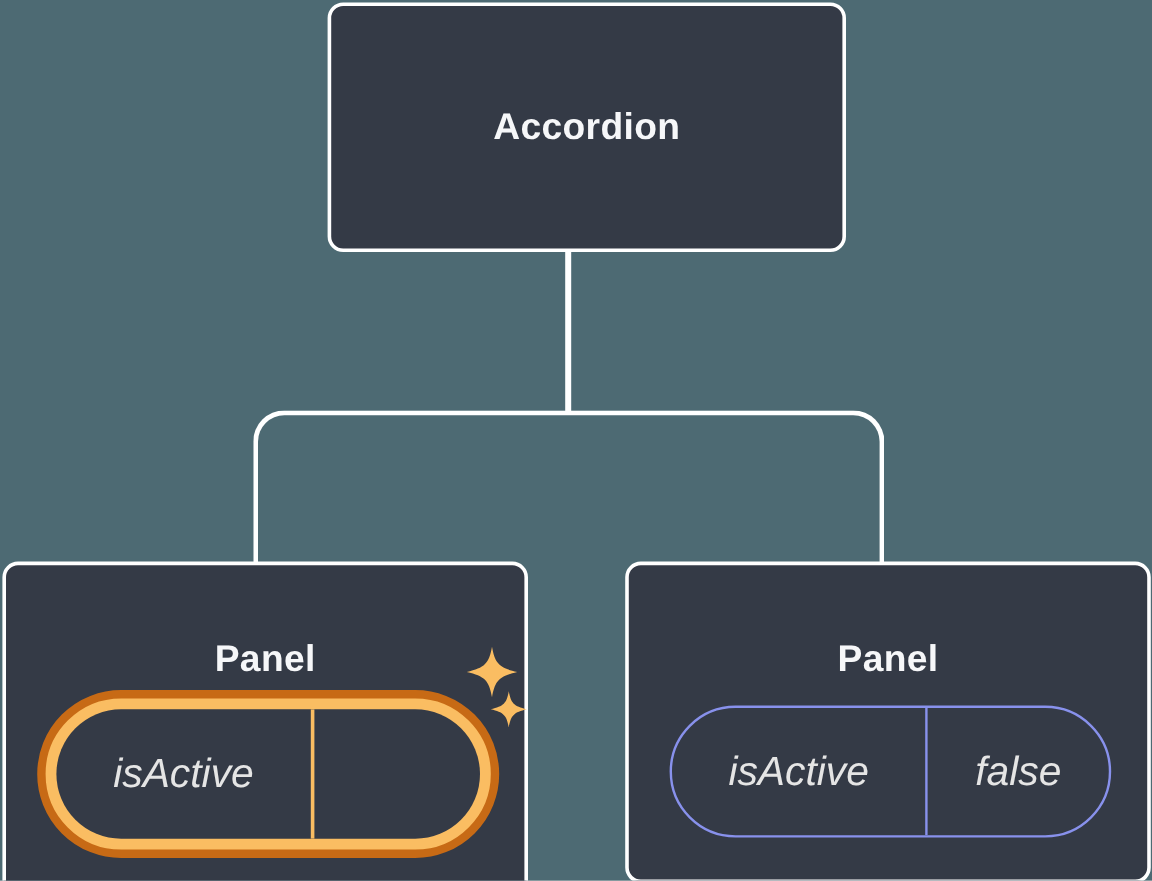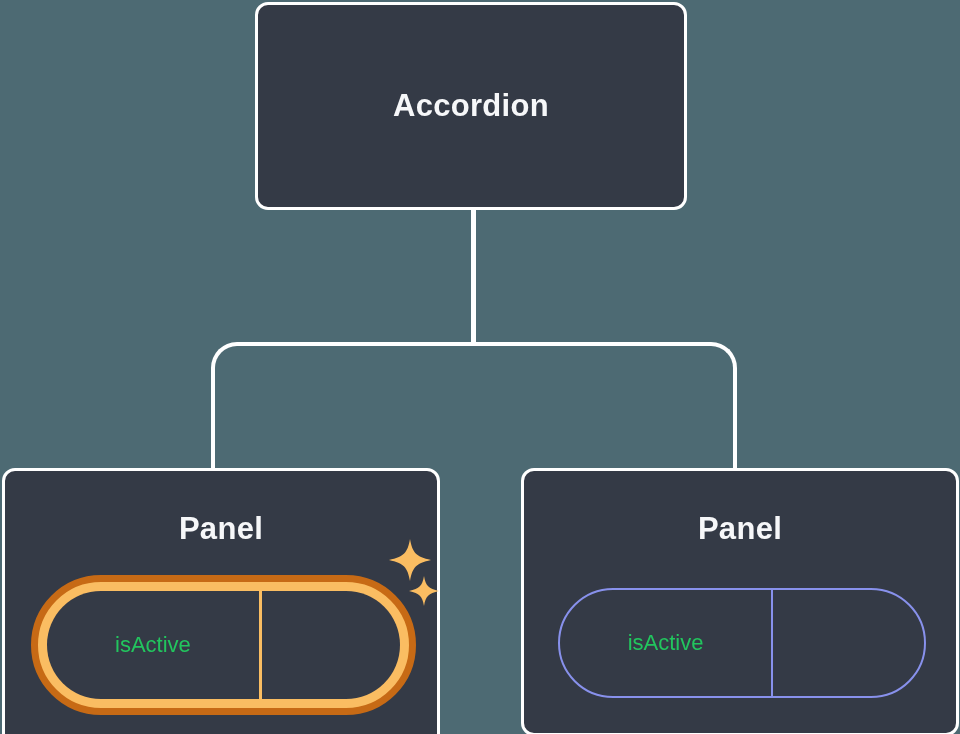--- a/index.html
+++ b/index.html
@@ -21,27 +21,27 @@
     box-sizing: border-box;
   }
   .node-title {
     color: #F6F7F9;
     font-size: 31px;
     font-weight: 600;
     text-align: center;
     letter-spacing: 0.3px;
   }
   #accordion-node {
-    left: 255px; top: 2px;
+    left: 273px; top: 2px;
     width: 432px; height: 208px;
     display: flex; align-items: center; justify-content: center;
   }
   #panel-left  { left: 2px;   top: 468px; width: 438px; height: 280px; }
   #panel-right { left: 521px; top: 468px; width: 438px; height: 268px; }
-  .panel-title { margin-top: 40px; }
+  .panel-title { margin-top: 60px; }
 
   
   .stem {
     position: absolute;
     left: 471px; top: 209px;
     width: 5px; height: 136px;
     background: #FFFFFF;
   }
   .bracket {
     position: absolute;
@@ -90,22 +90,23 @@
   }
   .pill-inactive .cell-key {
     flex: 0 0 58%;
     border-right: 2px solid #8891EC;
   }
   .cell {
     display: flex;
     align-items: center;
     justify-content: center;
     flex: 1 1 auto;
-    color: #22c55e;
-    font-size: 22px;
+    color: #e5e5e5;
+    font-size: 34px;
+    font-style: italic;
   }
   .cell.value-bold { font-weight: 700; }
 
   
   .sparkles {
     position: absolute;
     left: 378px; top: 534px;
     width: 70px; height: 80px;
   }
 </style>
@@ -127,20 +128,21 @@
       <div class="pill-active-inner">
         <div class="cell cell-key">isActive</div>
       </div>
     </div>
   </div>
 
   <div class="node" id="panel-right">
     <div class="node-title panel-title">Panel</div>
     <div class="pill-inactive">
       <div class="cell cell-key">isActive</div>
+      <div class="cell">false</div>
     </div>
   </div>
 
   <svg class="sparkles" viewBox="0 0 70 80" xmlns="http://www.w3.org/2000/svg">
     <path fill="#FABD62" d="M32 5
       C 34.5 19, 38 22.5, 53 26
       C 38 29.5, 34.5 33, 32 47
       C 29.5 33, 26 29.5, 11 26
       C 26 22.5, 29.5 19, 32 5 Z"></path>
     <path fill="#FABD62" d="M46 42

